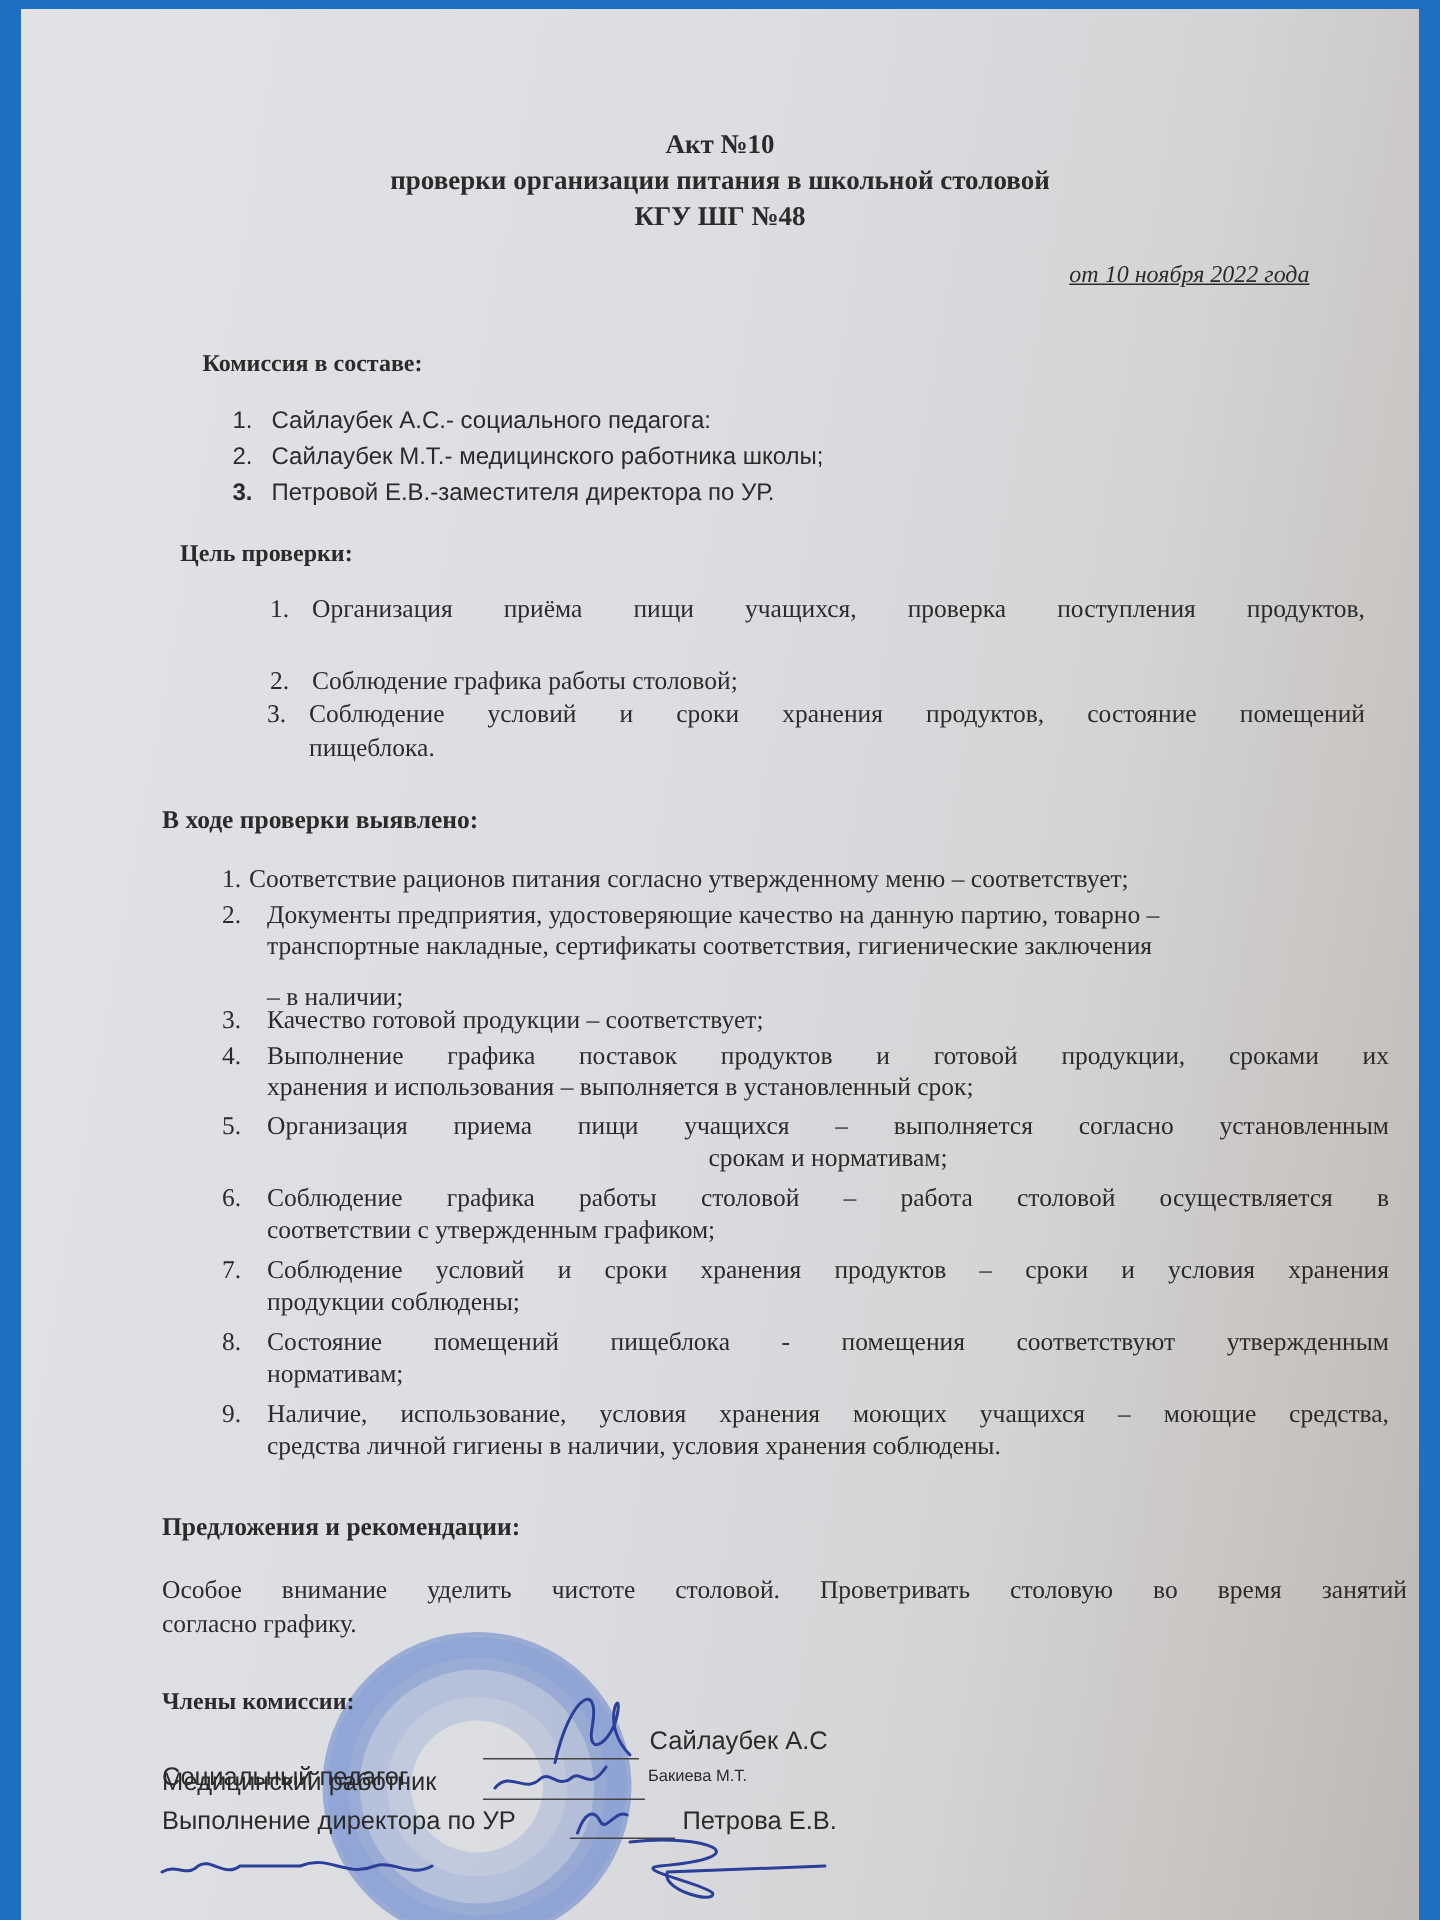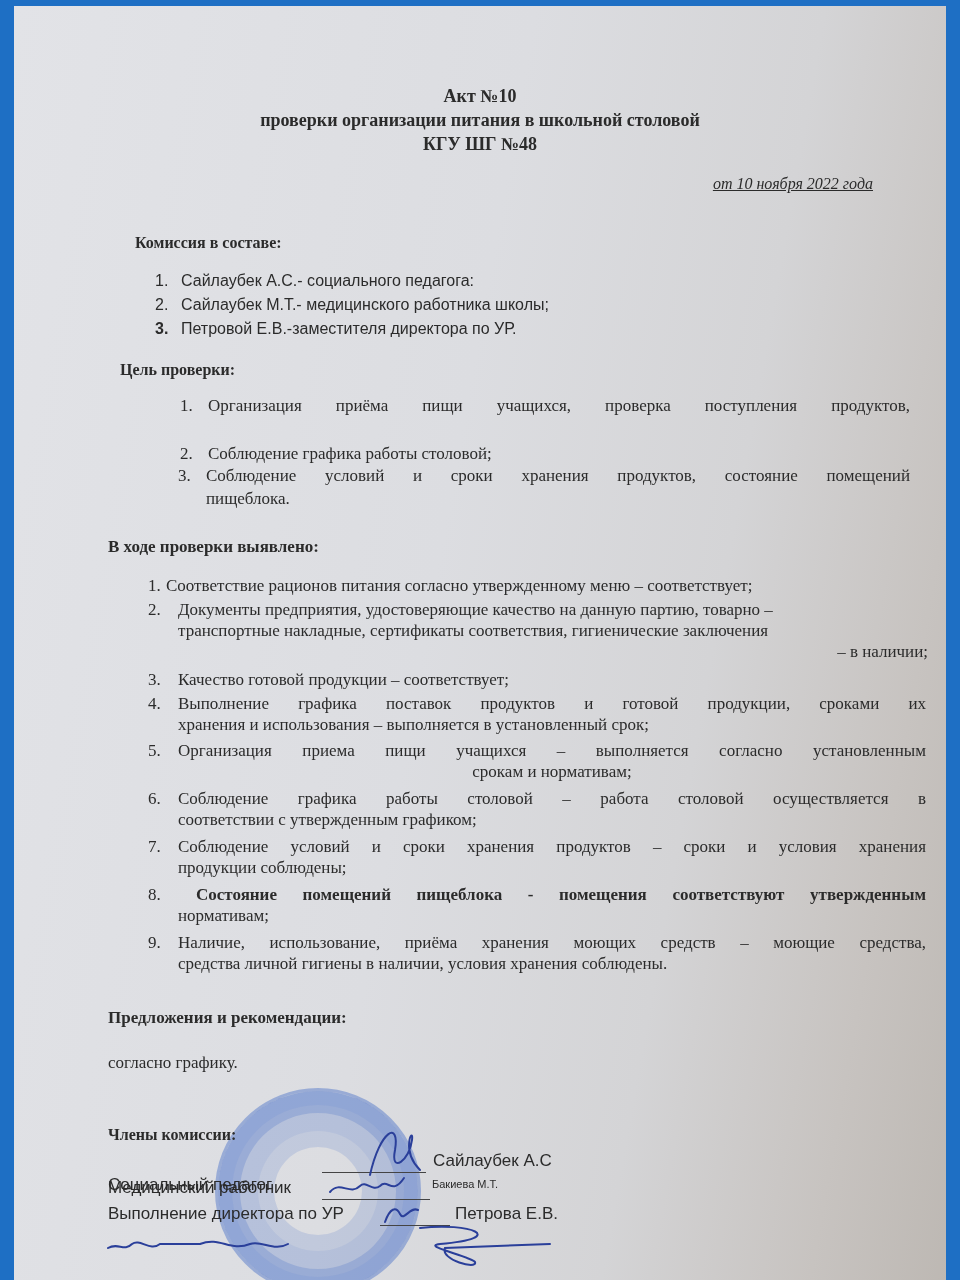--- a/index.html
+++ b/index.html
@@ -76,21 +76,21 @@
 <div class="abs h" style="left:108px; top:537px; font-size:17px;">В ходе проверки выявлено:</div>
 
 <div class="row t" style="left:148px; top:576px; width:780px;">
   <span class="abs" style="left:0;">1.</span>
   <span style="display:block; margin-left:18px;">Соответствие рационов питания согласно утвержденному меню – соответствует;</span>
 </div>
 <div class="row t" style="left:148px; top:600px; width:780px;">
   <span class="abs" style="left:0;">2.</span>
   <span style="display:block; margin-left:30px;">Документы предприятия, удостоверяющие качество на данную партию, товарно –</span>
   <span style="display:block; margin-left:30px; margin-top:1px;">транспортные накладные, сертификаты соответствия, гигиенические заключения</span>
-  <span style="display:block; margin-left:30px; margin-top:1px;text-align:right;">– в наличии;</span>
+  <span style="display:block; margin-left:30px; margin-top:14px;">– в наличии;</span>
 </div>
 <div class="row t" style="left:148px; top:670px; width:780px;">
   <span class="abs" style="left:0;">3.</span>
   <span style="display:block; margin-left:30px;">Качество готовой продукции – соответствует;</span>
 </div>
 <div class="row t" style="left:148px; top:694px; width:778px;">
   <span class="abs" style="left:0;">4.</span>
   <span class="just" style="margin-left:30px;">Выполнение графика поставок продуктов и готовой продукции, сроками их</span>
   <span style="display:block; margin-left:30px; margin-top:1px;">хранения и использования – выполняется в установленный срок;</span>
 </div>
@@ -104,31 +104,32 @@
   <span class="just" style="margin-left:30px;">Соблюдение графика работы столовой – работа столовой осуществляется в</span>
   <span style="display:block; margin-left:30px; margin-top:1px;">соответствии с утвержденным графиком;</span>
 </div>
 <div class="row t" style="left:148px; top:837px; width:778px;">
   <span class="abs" style="left:0;">7.</span>
   <span class="just" style="margin-left:30px;">Соблюдение условий и сроки хранения продуктов – сроки и условия хранения</span>
   <span style="display:block; margin-left:30px; margin-top:1px;">продукции соблюдены;</span>
 </div>
 <div class="row t" style="left:148px; top:885px; width:778px;">
   <span class="abs" style="left:0;">8.</span>
-  <span class="just" style="margin-left:48px;font-weight:bold;">Состояние помещений пищеблока  - помещения соответствуют утвержденным</span>
+  <span class="just" style="margin-left:30px;">Состояние помещений пищеблока  - помещения соответствуют утвержденным</span>
   <span style="display:block; margin-left:30px; margin-top:1px;">нормативам;</span>
 </div>
 <div class="row t" style="left:148px; top:933px; width:778px;">
   <span class="abs" style="left:0;">9.</span>
-  <span class="just" style="margin-left:30px;">Наличие, использование, приёма хранения моющих средств – моющие средства,</span>
+  <span class="just" style="margin-left:30px;">Наличие, использование, условия хранения моющих учащихся – моющие средства,</span>
   <span style="display:block; margin-left:30px; margin-top:1px;">средства личной гигиены в наличии, условия хранения соблюдены.</span>
 </div>
 
 <div class="abs h" style="left:108px; top:1008px; font-size:17px;">Предложения и рекомендации:</div>
 <div class="row t" style="left:108px; top:1050px; width:830px;">
+  <span class="just"> Особое внимание уделить чистоте столовой. Проветривать столовую во время занятий</span>
   <span style="display:block; margin-top:3px;">согласно графику.</span>
 </div>
 
 <div class="stamp"></div>
 
 <div class="abs h" style="left:108px; top:1126px; font-size:16px;">Члены комиссии:</div>
 
 <div class="abs" style="left:108px; top:1151px; font-family:'Liberation Sans',sans-serif; font-size:17px;margin-top:24px;">Социальный педагог</div>
 <div class="sigline" style="left:322px; top:1172px; width:104px;"></div>
 <div class="abs" style="left:433px; top:1151px; font-family:'Liberation Sans',sans-serif; font-size:17px;">Сайлаубек А.С</div>

